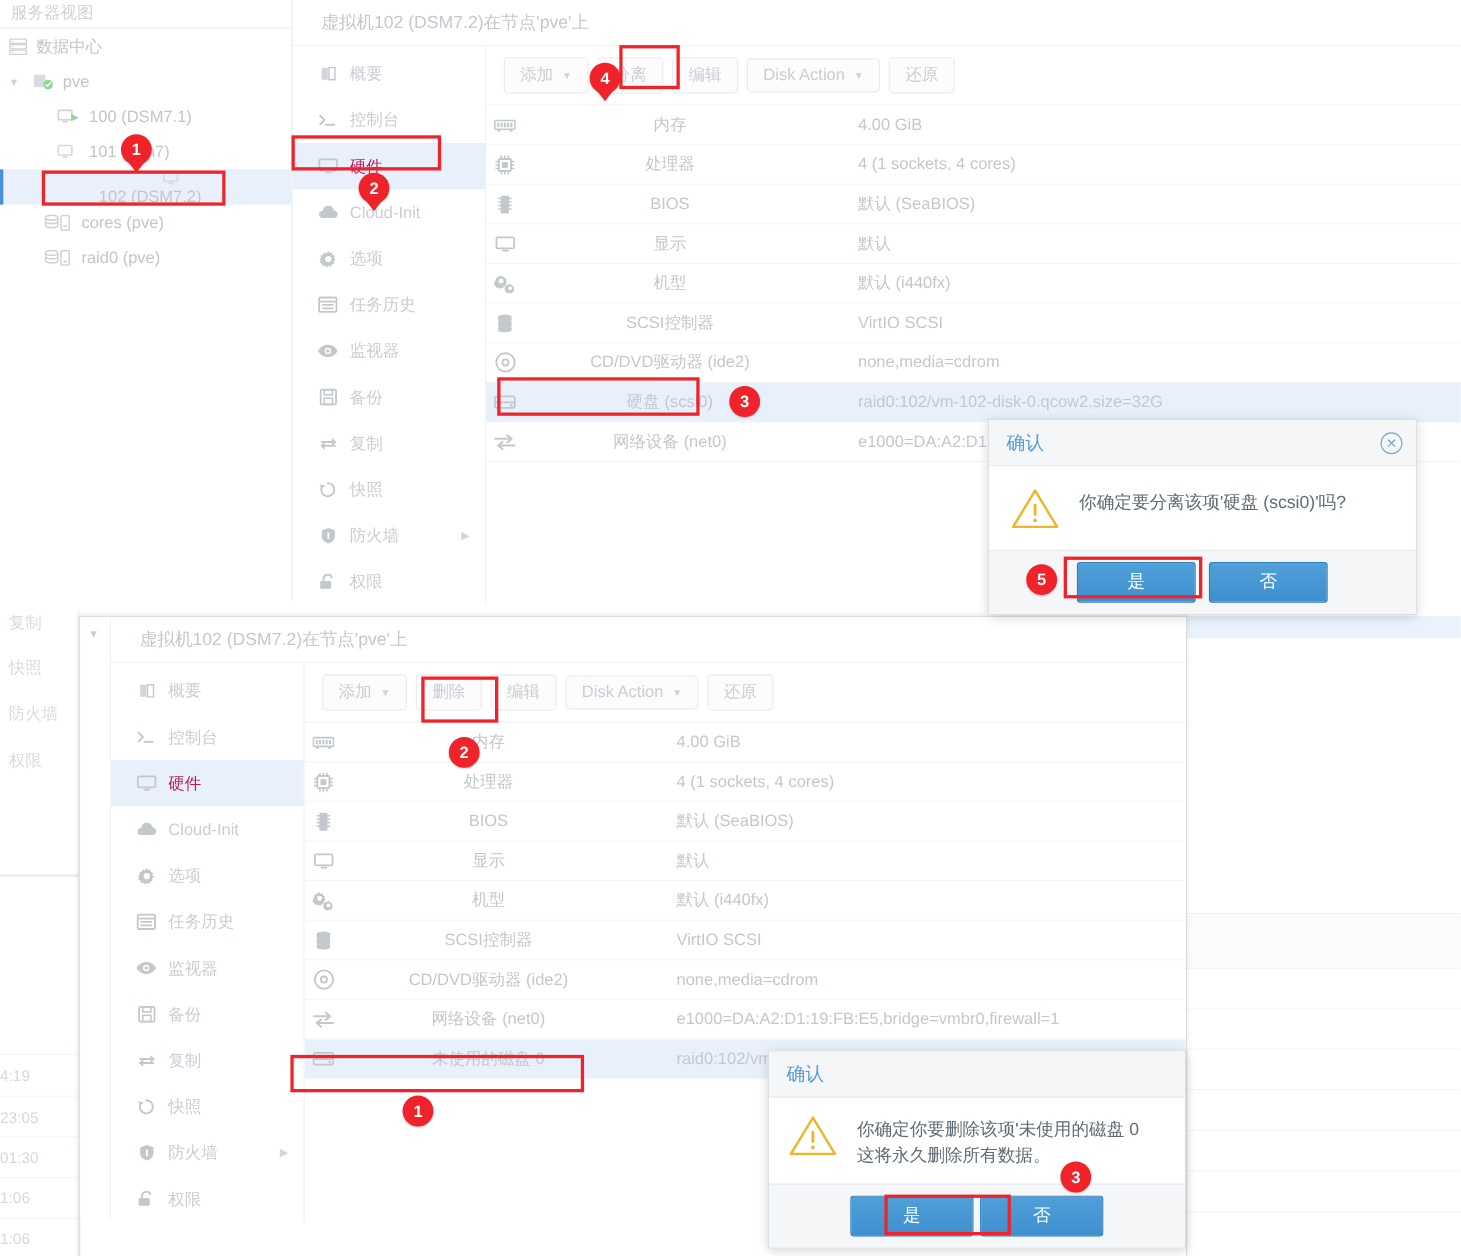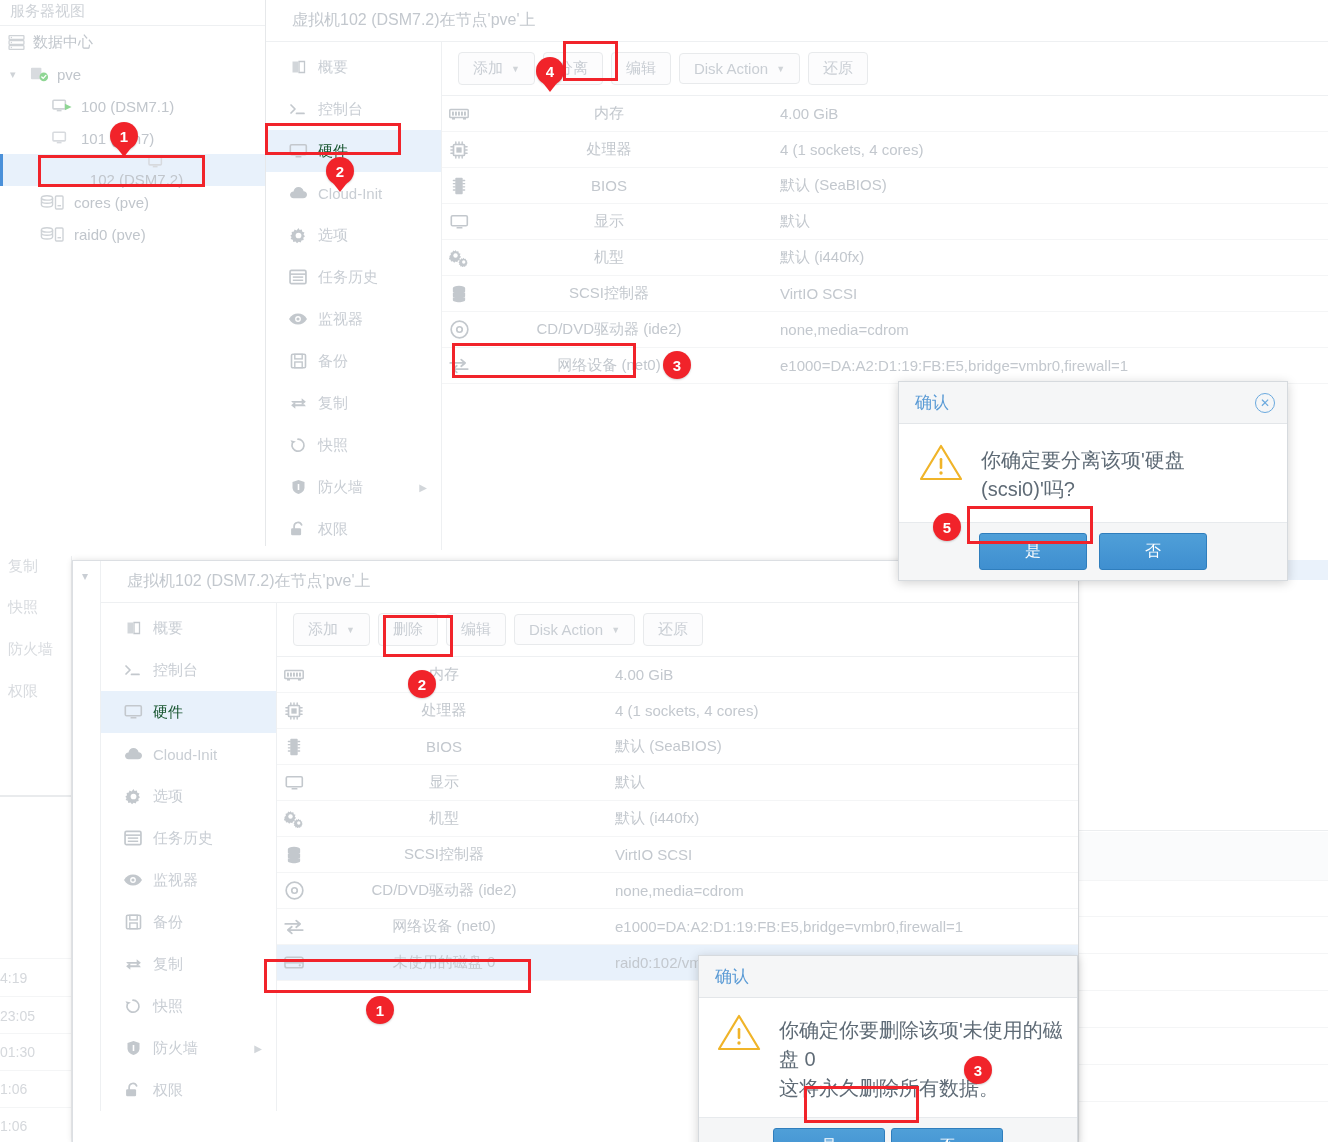--- a/index.html
+++ b/index.html
@@ -31,21 +31,21 @@
   }
   .win-body { display:flex; }
 
   
   .nav { width:176px; border-right:1px solid #eef0f2; background:#fff; padding-top:4px; flex:none; }
   .nav-item {
     display:flex; align-items:center; gap:10px;
     height:42px; padding-left:22px; font-size:15px; color:#c9ced4;
     position:relative;
   }
-  .nav-item.sel { background:#e8f1fb; color:#14532d; }
+  .nav-item.sel { background:#e8f1fb; color:#be185d; }
   .nav-ico { width:20px; height:20px; flex:none; display:flex; align-items:center; justify-content:center; color:#c3c8cd; }
   .nav-ico svg { display:block; }
   .nav-arrow { position:absolute; right:14px; font-size:10px; color:#d2d6da; }
 
   
   .toolbar { display:flex; align-items:center; gap:8px; padding:10px 10px 10px 16px; background:#fff; border-bottom:1px solid #eef0f2; }
   .tbtn {
     border:1px solid #e8eaec; background:#fcfcfd; border-radius:4px;
     padding:6px 14px; font-size:15px; color:#c9ced4; white-space:nowrap;
     display:flex; align-items:center; gap:8px;
@@ -86,21 +86,21 @@
   .t-ico { flex:none; display:flex; align-items:center; justify-content:center; color:#cfd3d7; }
   .tree-accent { position:absolute; left:0; top:0; width:3px; height:100%; background:#4a90d9; }
 
   
   .dlg { position:absolute; background:#fff; border:1px solid #d6dade; box-shadow:0 2px 10px rgba(0,0,0,0.18); z-index:30; }
   .dlg-head { background:#f5f6f7; border-bottom:1px solid #e3e6e9; padding:9px 12px 9px 16px; display:flex; align-items:center; justify-content:space-between; }
   .dlg-title { font-size:17px; color:#5b9bd5; }
   .dlg-close { width:20px; height:20px; border:1.5px solid #6aa9de; border-radius:50%; color:#6aa9de; font-size:12px; display:flex; align-items:center; justify-content:center; line-height:1; }
   .dlg-body { display:flex; align-items:flex-start; gap:18px; padding:18px 18px 18px 20px; background:#fff; }
   .warn-tri { width:44px; height:40px; flex:none; }
-  .dlg-msg { font-size:20px; color:#5f6b76; line-height:1.45; padding-top:4px; }
+  .dlg-msg { font-size:16px; color:#5f6b76; line-height:1.45; padding-top:4px; }
   .dlg-foot { background:#f5f6f7; border-top:1px solid #e7eaed; padding:10px 14px; display:flex; align-items:center; justify-content:center; gap:12px; }
   .btn-blue {
     background:linear-gradient(#4f9fd8,#3f8fd0); border:1px solid #2f7ebd; border-radius:3px;
     color:#fff; font-size:16px; padding:7px 0; width:108px; text-align:center;
   }
 
   
   .hl { position:absolute; border:3px solid #f1232a; z-index:40; pointer-events:none; }
   .badge {
     position:absolute; z-index:50; width:28px; height:28px; border-radius:50%;
@@ -468,20 +468,31 @@
             <div class="grow">
               <span class="gico">
                 <svg width="19" height="19" viewBox="0 0 18 18">
                   <circle cx="9" cy="9" r="7.9" fill="none" stroke="currentColor" stroke-width="1.6"></circle>
                   <circle cx="9" cy="9" r="2.6" fill="none" stroke="currentColor" stroke-width="1.6"></circle>
                 </svg>
               </span>
               <span class="gkey">CD/DVD驱动器 (ide2)</span>
               <span class="gval">none,media=cdrom</span>
             </div>
+            <div class="grow sel">
+              <span class="gico">
+                <svg width="20" height="15" viewBox="0 0 19 14">
+                  <rect x="0.9" y="2" width="17.2" height="10" rx="2" fill="none" stroke="currentColor" stroke-width="1.5"></rect>
+                  <line x1="0.9" y1="7.3" x2="18.1" y2="7.3" stroke="currentColor" stroke-width="1.4"></line>
+                  <circle cx="15" cy="9.7" r="1.1" fill="currentColor"></circle>
+                </svg>
+              </span>
+              <span class="gkey">硬盘 (scsi0)</span>
+              <span class="gval">raid0:102/vm-102-disk-0.qcow2,size=32G</span>
+            </div>
             <div class="grow">
               <span class="gico">
                 <svg width="20" height="16" viewBox="0 0 19 15">
                   <path d="M1.2 4.6h13.6M11.6 1.5 15.3 4.6 11.6 7.7" fill="none" stroke="currentColor" stroke-width="1.7" stroke-linecap="round" stroke-linejoin="round"></path>
                   <path d="M17.8 10.4H4.2M7.4 7.3 3.7 10.4l3.7 3.1" fill="none" stroke="currentColor" stroke-width="1.7" stroke-linecap="round" stroke-linejoin="round"></path>
                 </svg>
               </span>
               <span class="gkey">网络设备 (net0)</span>
               <span class="gval">e1000=DA:A2:D1:19:FB:E5,bridge=vmbr0,firewall=1</span>
             </div>

